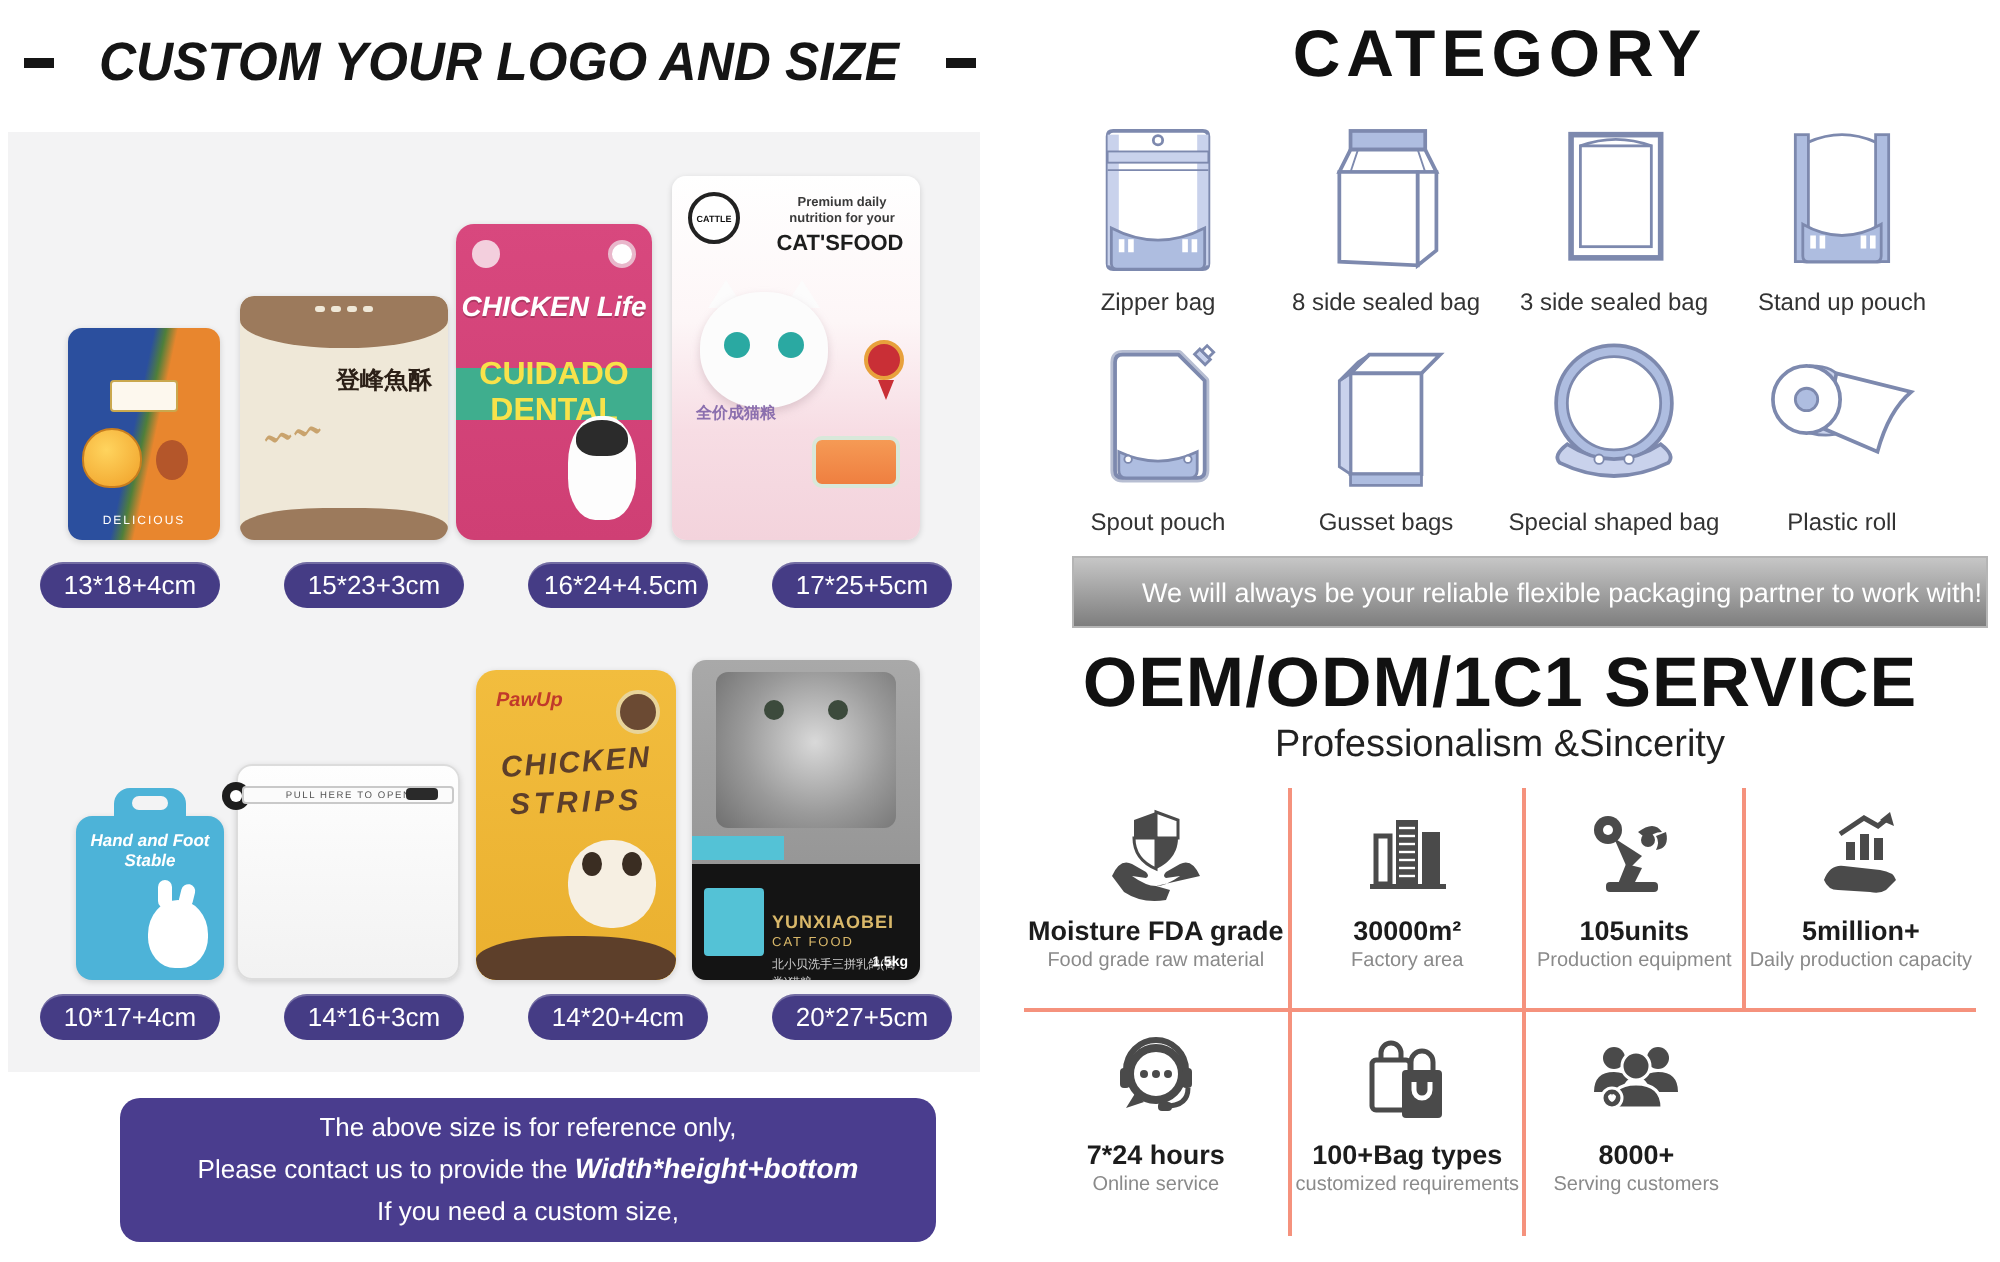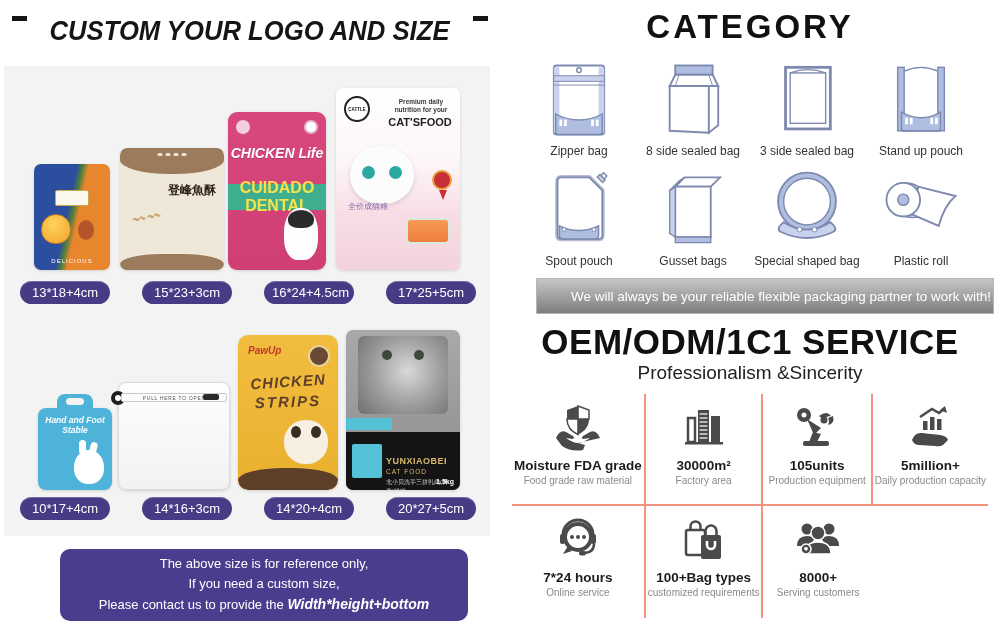--- a/index.html
+++ b/index.html
@@ -2,21 +2,21 @@
 <html><head>
 <meta charset="utf-8">
 <style>
   * { margin:0; padding:0; box-sizing:border-box; }
   body { font-family:"Liberation Sans", sans-serif; background:#fff; }
   .page { position:relative; width:1000px; height:631px; background:#fff; overflow:hidden; }
 
   
   .left-panel { position:absolute; left:0; top:0; width:500px; height:631px; }
   .photo-bg { position:absolute; left:4px; top:66px; width:486px; height:470px; background:#f3f3f4; }
-  .custom-title-row { position:absolute; top:16px; left:0; width:500px; display:flex; justify-content:center; }
+  .custom-title-row { position:absolute; top:16px; left:0; width:500px; display:flex; align-items:center; justify-content:center; }
   .title-dash { width:36px; height:5px; background:#151515; margin:0 12px; }
   .custom-title { font-size:27px; font-weight:bold; font-style:italic; color:#151515; letter-spacing:0px; transform:scaleX(0.95); white-space:nowrap; }
 
   .bag-row { position:absolute; left:0; width:500px; }
   .bag-row1 { top:88px; height:182px; }
   .bag-row2 { top:328px; height:162px; }
   .bag { position:absolute; bottom:0; border-radius:7px; box-shadow:0 1px 3px rgba(0,0,0,0.15); overflow:hidden; }
 
   
   .bag-squirrel { left:34px; width:76px; height:106px; background:linear-gradient(102deg,#2b4f9e 0%,#2b4f9e 44%,#4f7f3a 50%,#e8862e 56%,#e8862e 100%); }
@@ -50,21 +50,21 @@
   .catsfood-name { position:absolute; top:28px; right:4px; width:72px; text-align:center; color:#1d1d1d; font-size:11px; font-weight:bold; letter-spacing:0px; }
   .catsfood-logo { position:absolute; top:8px; left:8px; width:26px; height:26px; border-radius:50%; background:#fff; border:2px solid #222; font-size:4.5px; font-weight:bold; display:flex; align-items:center; justify-content:center; color:#111; }
   .cat-face { position:absolute; top:58px; left:14px; width:64px; height:58px; background:#fcfcfc; border-radius:48%; box-shadow:0 2px 4px rgba(180,150,160,0.4); }
   .cat-face::before, .cat-face::after { content:""; position:absolute; top:20px; width:13px; height:13px; border-radius:50%; background:#2aa9a2; }
   .cat-face::before { left:12px; } .cat-face::after { right:12px; }
   .cat-ear1,.cat-ear2 { position:absolute; top:52px; width:0; height:0; border-left:9px solid transparent; border-right:9px solid transparent; border-bottom:14px solid #fcfcfc; }
   .cat-ear1 { left:18px; } .cat-ear2 { left:56px; }
   .rosette { position:absolute; top:82px; right:8px; width:20px; height:20px; border-radius:50%; background:#c92f36; border:2px solid #e8a13c; }
   .rosette::after { content:""; position:absolute; top:18px; left:5px; width:8px; height:10px; background:#c92f36; clip-path:polygon(0 0,100% 0,50% 100%); }
   .salmon { position:absolute; bottom:26px; right:10px; width:44px; height:26px; background:linear-gradient(#f59a55,#ef7f40); border-radius:5px; border:2px solid #d9e8da; }
-  .catsfood-cn { position:absolute; bottom:58px; left:12px; color:#8b6fae; font-size:8px; font-weight:normal; }
+  .catsfood-cn { position:absolute; bottom:58px; left:12px; color:#8b6fae; font-size:8px; font-weight:bold; }
 
   
   .bag-warmer { left:38px; width:74px; height:82px; background:#4db3d8; border-radius:8px; overflow:visible; }
   .warmer-handle { position:absolute; top:-14px; left:50%; transform:translateX(-50%); width:36px; height:18px; background:#4db3d8; border-radius:8px 8px 0 0; }
   .warmer-handle::after { content:""; position:absolute; top:4px; left:50%; transform:translateX(-50%); width:18px; height:7px; border-radius:6px; background:#f3f3f4; }
   .warmer-text { position:absolute; top:8px; width:100%; text-align:center; color:#fff; font-weight:bold; font-style:italic; font-size:8.5px; line-height:1.15; padding:0 4px; }
   .warmer-bunny { position:absolute; bottom:6px; right:8px; width:30px; height:34px; background:#fff; border-radius:50% 50% 45% 45%; }
   .warmer-bunny::before { content:""; position:absolute; top:-10px; left:5px; width:7px; height:14px; background:#fff; border-radius:4px; }
   .warmer-bunny::after { content:""; position:absolute; top:-8px; left:16px; width:7px; height:12px; background:#fff; border-radius:4px; transform:rotate(14deg); }
 
@@ -232,24 +232,24 @@
 
     <div class="badge-row badge-row2">
       <span class="size-badge">10*17+4cm</span>
       <span class="size-badge">14*16+3cm</span>
       <span class="size-badge">14*20+4cm</span>
       <span class="size-badge">20*27+5cm</span>
     </div>
 
     <div class="notice">
       <div>The above size is for reference only,</div>
-      <div>If you need a custom size,</div>
       <div>
         <span>Please contact us to provide the </span><span class="emph">Width*height+bottom</span>
       </div>
+      <div>If you need a custom size,</div>
     </div>
   </div>
 
   <div class="right-panel">
     <div class="category-title">CATEGORY</div>
 
     <div class="cat-grid-row cat-row1">
       <div class="cat-cell">
         <svg viewBox="0 0 90 90">
           <path d="M21 8 h48 q3 0 3 3 v68 q0 3 -3 3 h-48 q-3 0 -3 -3 v-68 q0 -3 3 -3 z" fill="#fff" stroke="#7d89ae" stroke-width="2"></path>

